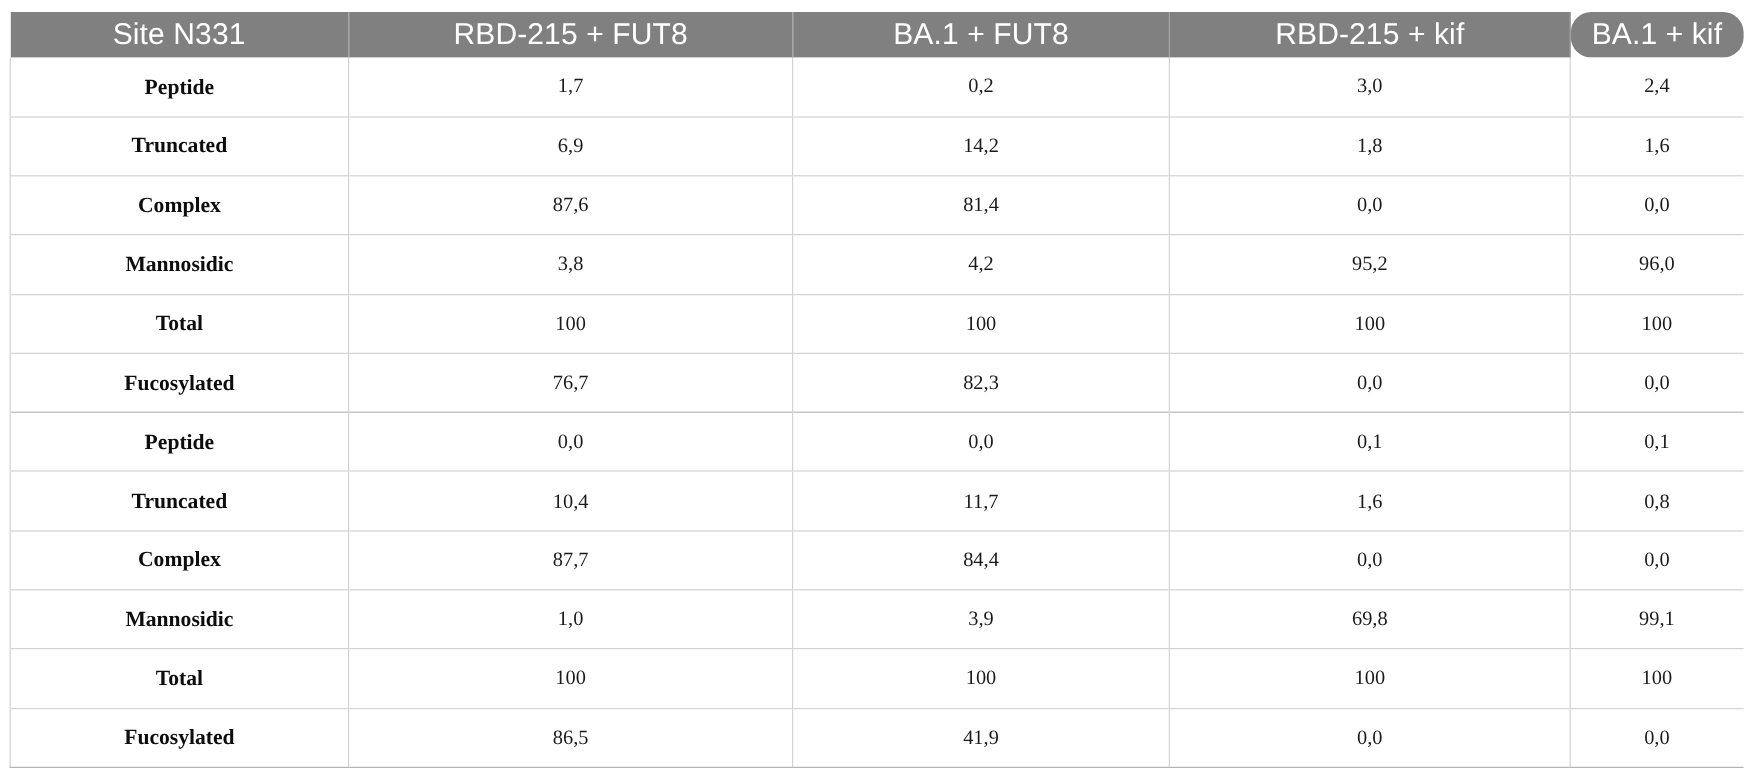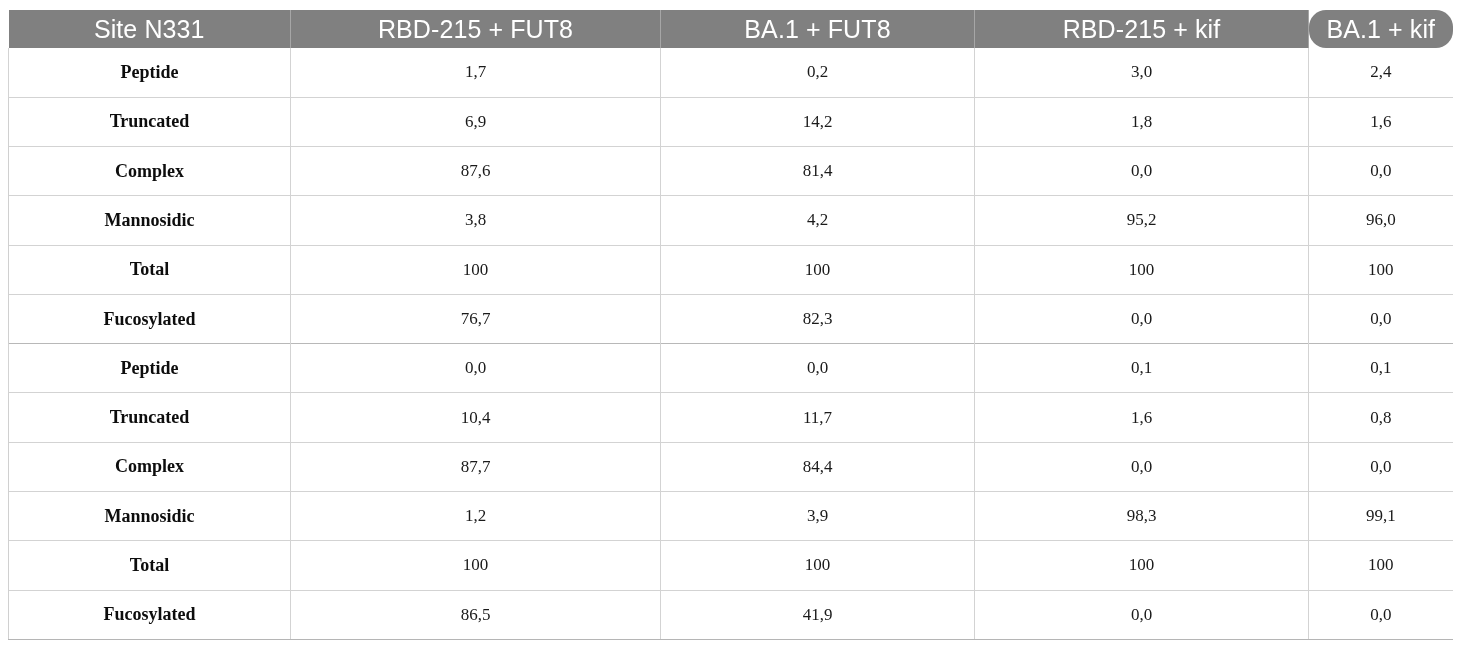--- a/index.html
+++ b/index.html
@@ -197,23 +197,23 @@
       <tr>
         <td class="row-label">Complex</td>
         <td>87,7</td>
         <td>84,4</td>
         <td>0,0</td>
         <td>0,0</td>
       </tr>
 
       <tr>
         <td class="row-label">Mannosidic</td>
-        <td>1,2</td>
+        <td>1,0</td>
         <td>3,9</td>
-        <td>98,3</td>
+        <td>69,8</td>
         <td>99,1</td>
       </tr>
 
       <tr>
         <td class="row-label">Total</td>
         <td>100</td>
         <td>100</td>
         <td>100</td>
         <td>100</td>
       </tr>

